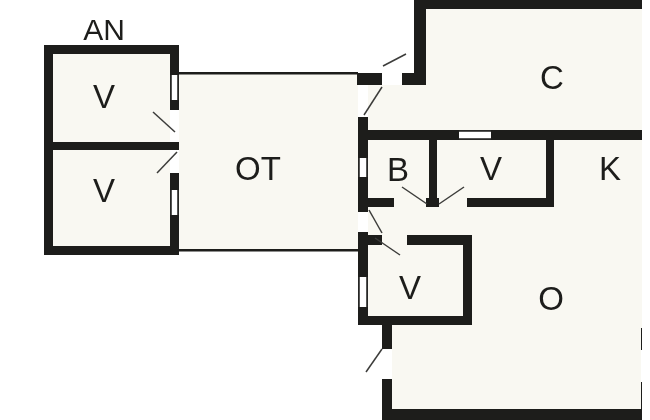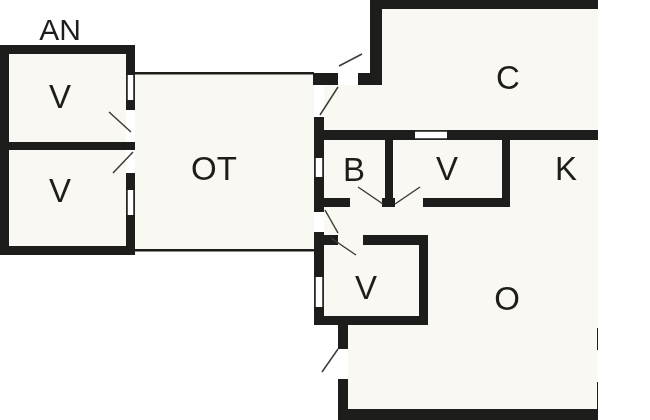--- a/index.html
+++ b/index.html
@@ -1,18 +1,19 @@
 <!DOCTYPE html>
 <html><head>
 <meta charset="utf-8">
 <style>
   html,body{margin:0;padding:0;background:#ffffff;}
   .stage{
     position:relative;width:598px;height:420px;background:#ffffff;overflow:hidden;
     font-family:"Liberation Sans", sans-serif;
+    margin-left:44px;
   }
   svg text{
     font-family:"Liberation Sans", sans-serif;
     fill:#1d1d1b;
   }
 </style>
 </head>
 <body>
 
 <div class="stage">

